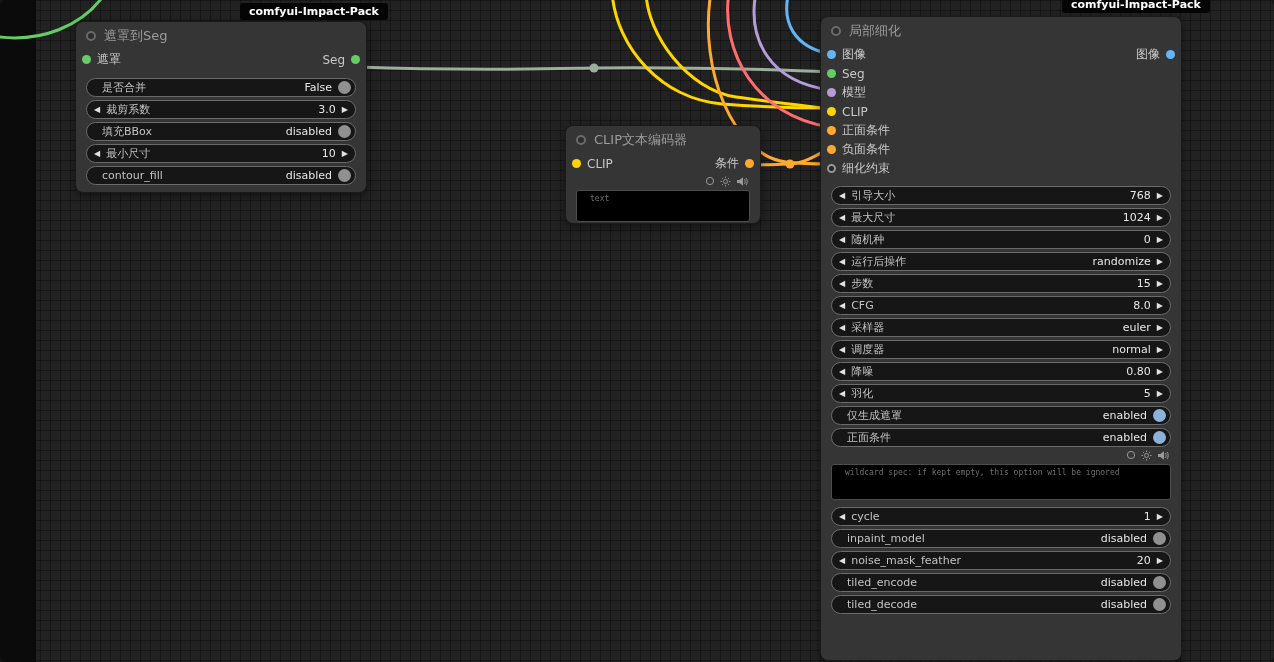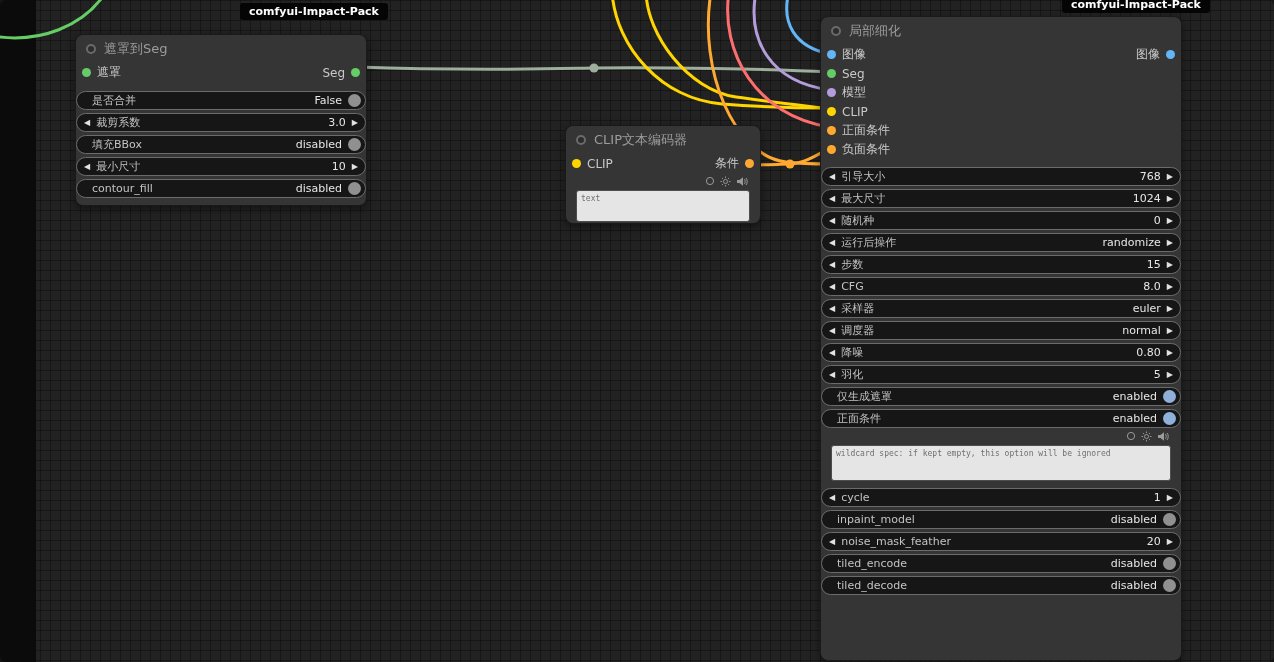--- a/index.html
+++ b/index.html
@@ -15,33 +15,33 @@
     padding:2px 9px;border-radius:3px;white-space:nowrap;}
   .node{position:absolute;z-index:2;background:#353535;border:1px solid #1a1a1a;border-radius:8px;
     box-shadow:0 3px 8px rgba(0,0,0,.45);box-sizing:border-box;overflow:hidden;}
   .ntitle{height:28px;display:flex;align-items:center;gap:8px;padding:0 10px;color:#9c9c9c;font-size:13px;}
   .ndot{width:6px;height:6px;border-radius:50%;background:#2d2d2d;border:2px solid #6a6a6a;flex:none;}
   .prow{height:19px;display:flex;align-items:center;justify-content:space-between;padding:0 6px;}
   .port{display:flex;align-items:center;gap:6px;}
   .plabel{font-size:12px;color:#c9c9c9;white-space:nowrap;}
   .dot{width:9px;height:9px;border-radius:50%;flex:none;background:#888;}
   .dot.ring{width:5px;height:5px;background:#262626;border:2px solid #979797;}
-  .widgets{display:flex;flex-direction:column;gap:3px;padding:0 0;}
+  .widgets{display:flex;flex-direction:column;gap:3px;padding:0 10px;}
   .widget{height:19px;box-sizing:border-box;background:#161616;border:1px solid #6b6b6b;border-radius:10px;
     display:flex;align-items:center;gap:6px;padding:0 7px;font-size:11px;}
   .widget.tog{padding-left:15px;}
   .warrow{font-size:8px;color:#e2e2e2;line-height:1;flex:none;}
   .wlabel{color:#c3c3c3;white-space:nowrap;}
   .wfill{flex:1;}
   .wvalue{color:#e6e6e6;white-space:nowrap;}
   .knob{width:13px;height:13px;border-radius:50%;flex:none;margin-right:-3px;background:#909090;}
   .iconsrow{display:flex;justify-content:flex-end;align-items:center;gap:5px;height:12px;padding:2px 12px 0;}
   .iconsrow svg{display:block;}
-  .textwidget{margin:3px 10px 0;height:24px;background:#e5e5e5;border:1px solid #4d4d4d;border-radius:3px;
-    color:#707070;font-family:"DejaVu Sans Mono",monospace;font-size:8px;padding:3px 4px;overflow:hidden;
+  .textwidget{margin:3px 10px 0;height:24px;background:#000000;border:1px solid #4d4d4d;border-radius:3px;
+    color:#707070;font-family:"DejaVu Sans Mono",monospace;font-size:8px;padding:3px 13px;overflow:hidden;
     text-align:left;line-height:1.2;}
 </style>
 </head>
 <body>
 
 <div id="canvas">
   <div class="strip"></div>
 
   <svg class="wires" width="1274" height="662" viewBox="0 0 1274 662">
     <g fill="none" stroke-width="3" stroke-linecap="round">
@@ -55,21 +55,21 @@
       <path d="M 789 -8 C 781 22, 794 47, 830 54" stroke="#64b5f6"></path>
       <path d="M 751 165 C 770 165, 780 164, 790 164 C 806 163, 820 154, 830 147" stroke="#ffa931"></path>
     </g>
     <circle cx="594" cy="68" r="4.5" fill="#9dae9d"></circle>
     <circle cx="790" cy="164" r="4.5" fill="#ffa931"></circle>
   </svg>
 
   <div class="badge" style="left:240px;top:3px;">comfyui-Impact-Pack</div>
   <div class="badge" style="left:1062px;top:-4px;">comfyui-Impact-Pack</div>
 
-  <div class="node" style="left:75px;top:34px;width:292px;height:172px;">
+  <div class="node" style="left:75px;top:21px;width:292px;height:172px;">
     <div class="ntitle">
       <span class="ndot"></span>
       <span>遮罩到Seg</span>
     </div>
     <div class="prow">
       <div class="port">
         <span class="dot" style="background: rgb(102, 204, 102);"></span>
         <span class="plabel">遮罩</span>
       </div>
       <div class="port">
@@ -190,20 +190,26 @@
       <span class="dot" style="background: rgb(255, 169, 49);"></span>
       <span class="plabel">正面条件</span>
         </div>
       </div>
     <div class="prow">
         <div class="port">
       <span class="dot" style="background: rgb(255, 169, 49);"></span>
       <span class="plabel">负面条件</span>
         </div>
       </div>
+    <div class="prow">
+        <div class="port">
+      <span class="dot ring"></span>
+      <span class="plabel">细化约束</span>
+        </div>
+      </div>
 
     <div class="widgets" style="margin-top:8px;">
       <div class="widget">
         <span class="warrow">◀</span>
         <span class="wlabel">引导大小</span>
           <span class="wfill"></span>
         <span class="wvalue">768</span>
         <span class="warrow">▶</span>
       </div>
       <div class="widget">

